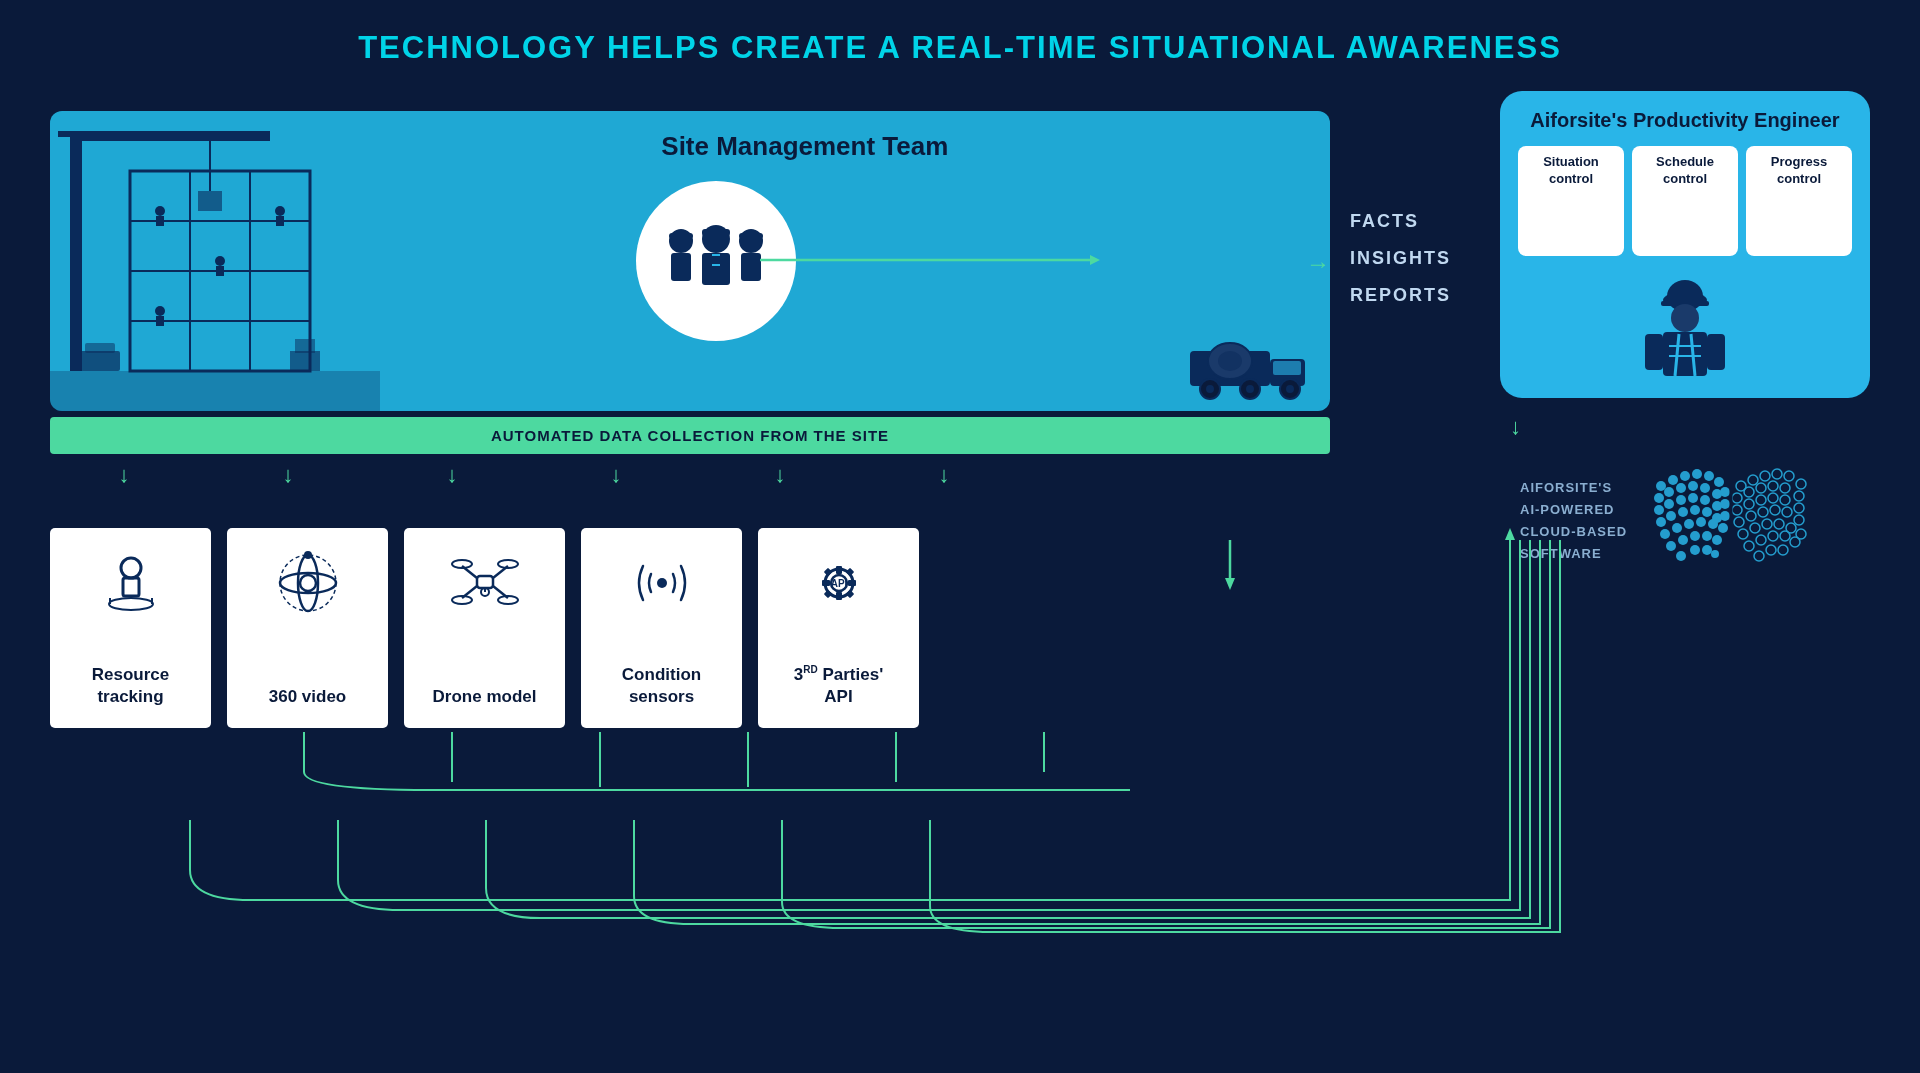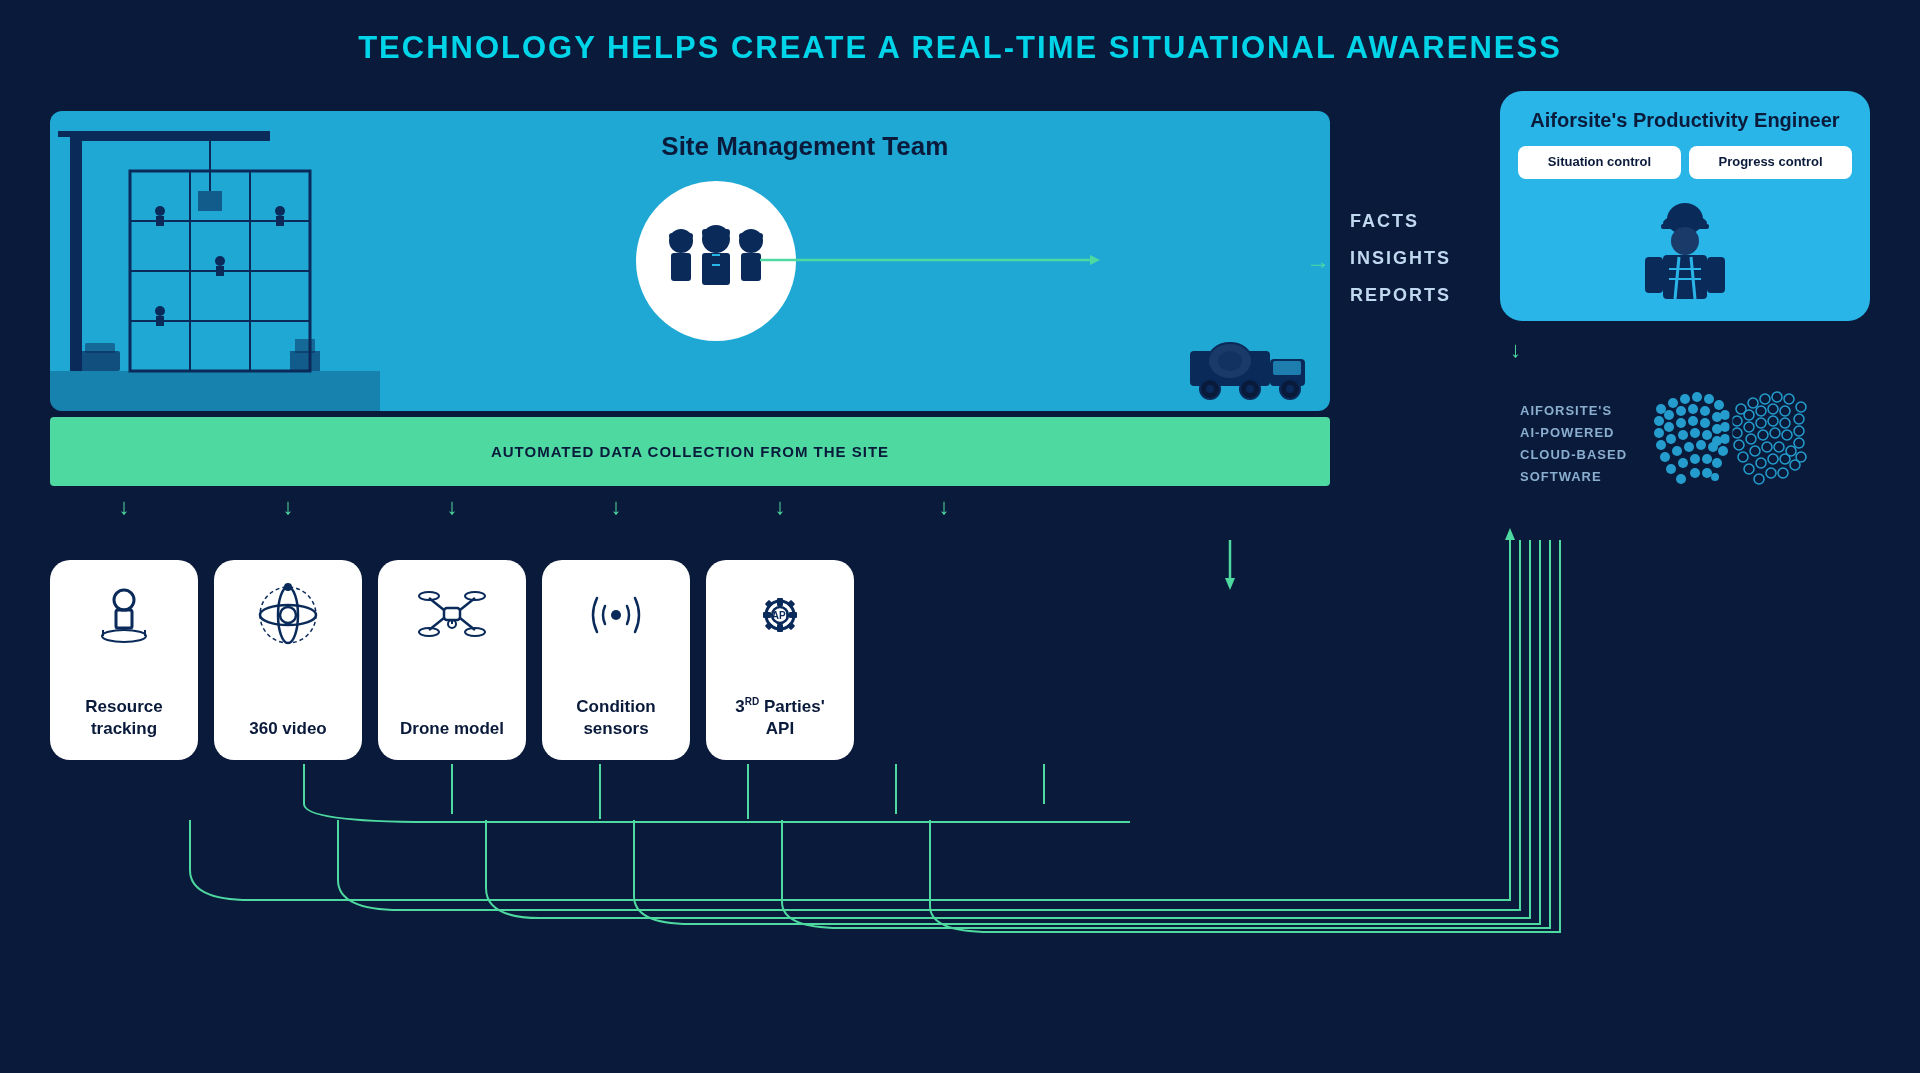--- a/index.html
+++ b/index.html
@@ -35,44 +35,44 @@
     .crane-svg {
       width: 100%;
       height: 100%;
     }
 
     
     .data-collection-bar {
       background: #4dd9a0;
       border-radius: 4px;
       text-align: center;
-      padding: 26px;
+      padding: 10px;
       font-size: 15px;
       font-weight: 700;
       color: #0a1a3a;
       letter-spacing: 1px;
       margin-top: 4px;
     }
 
     
     .bottom-cards {
       display: flex;
       gap: 16px;
       margin-top: 40px;
       justify-content: flex-start;
     }
 
     .data-card {
       background: white;
-      border-radius: 20px;
+      border-radius: 5px;
       padding: 20px 12px;
       display: flex;
       flex-direction: column;
       align-items: center;
-      width: 148px;
+      width: 161px;
       min-height: 200px;
       position: relative;
     }
 
     .card-label {
       text-align: center;
       font-size: 17px;
       font-weight: 600;
       color: #0a1a3a;
       margin-top: auto;
@@ -415,20 +415,27 @@
       <div class="fact-item" style="margin-top:16px;">INSIGHTS</div>
       <div class="fact-item" style="margin-top:16px;">REPORTS</div>
     </div>
 
     <div class="right-col">
 
       <div class="prod-box">
         <div class="prod-title">Aiforsite's Productivity Engineer</div>
         <div class="ctrl-row">
           <div class="ctrl-card">Situation control</div>
+          <div class="ctrl-card" style="position:relative;">
+            <div>Schedule control</div>
+
+            <div style="margin-top:60px;">
+              
+            </div>
+          </div>
           <div class="ctrl-card">Progress control</div>
         </div>
         <div class="eng-row">
           <svg width="100" height="110" viewBox="0 0 100 110">
 
             <ellipse cx="50" cy="28" rx="22" ry="8" fill="#0a2a5a"></ellipse>
             <ellipse cx="50" cy="24" rx="18" ry="16" fill="#0a2a5a"></ellipse>
 
             <rect x="26" y="29" width="48" height="5" fill="#0a2a5a" rx="2"></rect>
 

